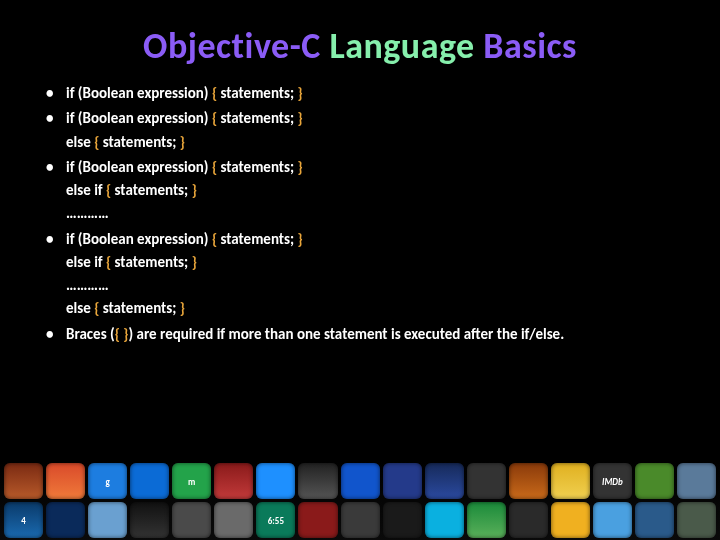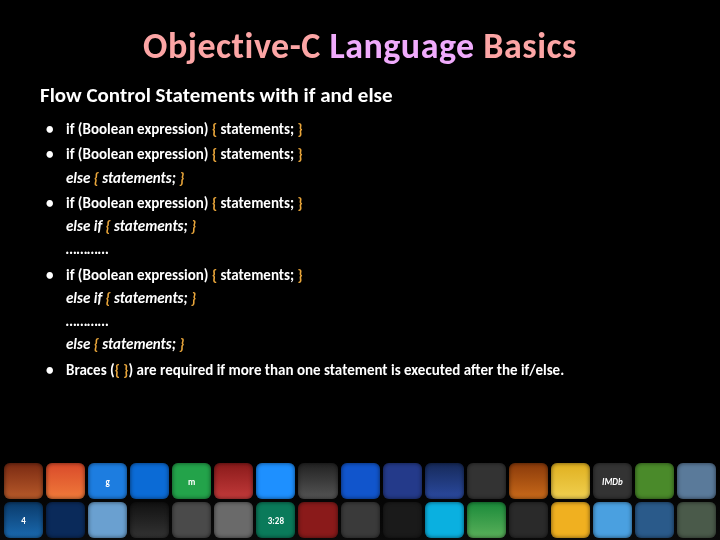--- a/index.html
+++ b/index.html
@@ -20,22 +20,22 @@
     box-sizing: border-box;
     padding: 24px 34px 0 34px;
   }
   .title {
     font-size: 36px;
     font-weight: 700;
     text-align: center;
     margin: 0 0 14px 0;
     letter-spacing: 0.5px;
   }
-  .title .accent { color: #fca5a5; }
-  .title .white  { color: #f0abfc; }
+  .title .accent { color: #8b5cf6; }
+  .title .white  { color: #86efac; }
   .subtitle {
     font-size: 21px;
     font-weight: 700;
     color: #fff;
     margin: 0 0 10px 6px;
   }
   ul.bullets {
     list-style: none;
     margin: 0 0 0 6px;
     padding: 0;
@@ -53,21 +53,20 @@
     content: "•";
     position: absolute;
     left: 6px;
     top: 0;
     color: #fff;
     font-size: 15px;
   }
   .sub {
     display: block;
     padding-left: 0;
-    font-style: italic;
   }
   .brace { color: #e8a53a; font-weight: 700; }
 
   
   .dock {
     position: absolute;
     left: 0;
     right: 0;
     bottom: 0;
     height: 78px;
@@ -139,21 +138,20 @@
 <body>
 
 <div class="slide">
 
   <h1 class="title">
     <span class="accent">Objective-C</span>
     <span class="white">Language</span>
     <span class="accent">Basics</span>
   </h1>
 
-  <div class="subtitle">Flow Control Statements with if and else</div>
 
   <ul class="bullets">
       <li><span class="">if (Boolean expression) <span class="brace">{</span> statements; <span class="brace">}</span></span></li>
       <li><span class="">if (Boolean expression) <span class="brace">{</span> statements; <span class="brace">}</span></span><span class="sub">else <span class="brace">{</span> statements; <span class="brace">}</span></span></li>
       <li><span class="">if (Boolean expression) <span class="brace">{</span> statements; <span class="brace">}</span></span><span class="sub">else if <span class="brace">{</span> statements; <span class="brace">}</span></span><span class="sub">…………</span></li>
       <li><span class="">if (Boolean expression) <span class="brace">{</span> statements; <span class="brace">}</span></span><span class="sub">else if <span class="brace">{</span> statements; <span class="brace">}</span></span><span class="sub">…………</span><span class="sub">else <span class="brace">{</span> statements; <span class="brace">}</span></span></li>
       <li><span class="">Braces (<span class="brace">{</span> <span class="brace">}</span>) are required if more than one statement is executed after the if/else.</span></li>
     </ul>
 
   <div class="dock">
@@ -176,21 +174,21 @@
         <div class="icon c16"></div>
         <div class="icon c17"></div>
       </div>
       <div class="row">
         <div class="icon c18">4</div>
         <div class="icon c19"></div>
         <div class="icon c20"></div>
         <div class="icon c21"></div>
         <div class="icon c22"></div>
         <div class="icon c23"></div>
-        <div class="icon c24">3:28</div>
+        <div class="icon c24">6:55</div>
         <div class="icon c25"></div>
         <div class="icon c26"></div>
         <div class="icon c27"></div>
         <div class="icon c28"></div>
         <div class="icon c29"></div>
         <div class="icon c30"></div>
         <div class="icon c31"></div>
         <div class="icon c32"></div>
         <div class="icon c33"></div>
         <div class="icon c34"></div>

